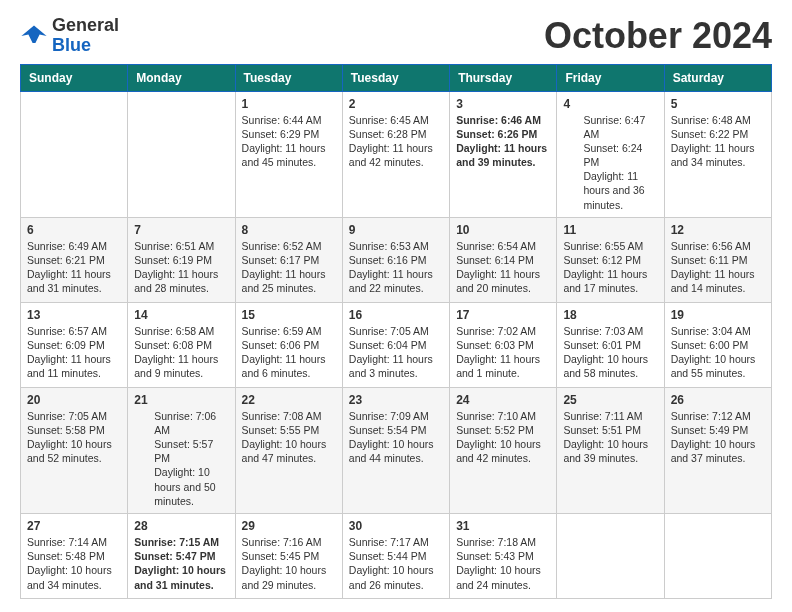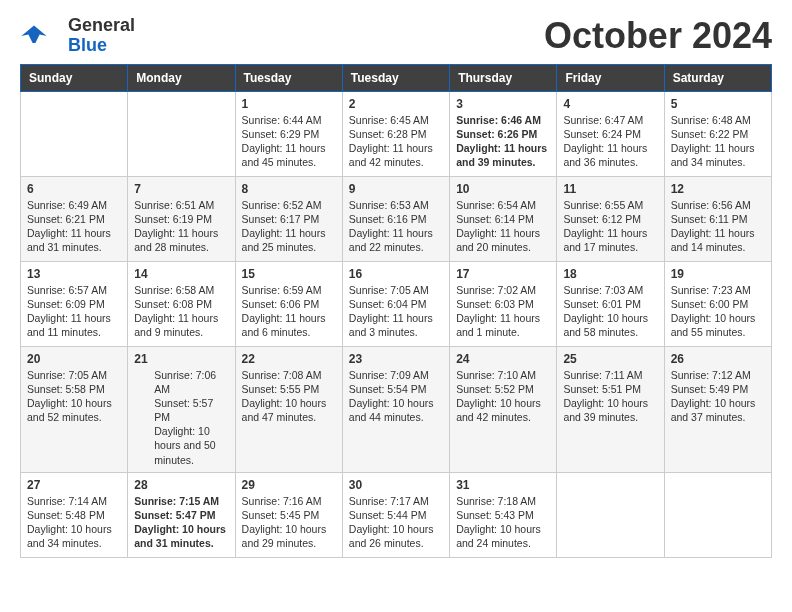--- a/index.html
+++ b/index.html
@@ -12,21 +12,21 @@
     }
     .header {
       display: flex;
       justify-content: space-between;
       align-items: flex-start;
       margin-bottom: 8px;
     }
     .logo {
       display: flex;
       align-items: center;
-      gap: 20px;
+      gap: 4px;
     }
     .logo-text {
       font-size: 18px;
       font-weight: bold;
       color: #333;
       line-height: 1.1;
     }
     .logo-text span {
       display: block;
     }
@@ -49,21 +49,21 @@
       font-size: 14px;
       color: #555;
       margin-top: 2px;
     }
     .calendar {
       width: 100%;
       border-collapse: collapse;
       font-size: 11px;
     }
     .calendar th {
-      background: #404040;
+      background: #0f766e;
       color: #fff;
       text-align: left;
       padding: 6px 8px;
       font-size: 12px;
       font-weight: bold;
       border: 1px solid #1565c0;
     }
     .calendar td {
       border: 1px solid #ccc;
       vertical-align: top;
@@ -141,21 +141,21 @@
 Daylight: 11 hours and 42 minutes.</div>
         </td>
         <td>
           <span class="day-num">3</span>
           <div class="day-detail" style="white-space: pre-line; font-weight: bold;">Sunrise: 6:46 AM
 Sunset: 6:26 PM
 Daylight: 11 hours and 39 minutes.</div>
         </td>
         <td>
           <span class="day-num">4</span>
-          <div class="day-detail" style="white-space: pre-line;">Sunrise: 6:47 AM
+          <div class="day-detail" style="white-space: pre-line; margin-left: 20px;">Sunrise: 6:47 AM
 Sunset: 6:24 PM
 Daylight: 11 hours and 36 minutes.</div>
         </td>
         <td>
           <span class="day-num">5</span>
           <div class="day-detail" style="white-space: pre-line;">Sunrise: 6:48 AM
 Sunset: 6:22 PM
 Daylight: 11 hours and 34 minutes.</div>
         </td>
       </tr>
@@ -235,21 +235,21 @@
 Daylight: 11 hours and 1 minute.</div>
         </td>
         <td>
           <span class="day-num">18</span>
           <div class="day-detail" style="white-space: pre-line;">Sunrise: 7:03 AM
 Sunset: 6:01 PM
 Daylight: 10 hours and 58 minutes.</div>
         </td>
         <td>
           <span class="day-num">19</span>
-          <div class="day-detail" style="white-space: pre-line;">Sunrise: 7:23 AM
+          <div class="day-detail" style="white-space: pre-line;">Sunrise: 3:04 AM
 Sunset: 6:00 PM
 Daylight: 10 hours and 55 minutes.</div>
         </td>
       </tr>
       <tr>
         <td>
           <span class="day-num">20</span>
           <div class="day-detail" style="white-space: pre-line;">Sunrise: 7:05 AM
 Sunset: 5:58 PM
 Daylight: 10 hours and 52 minutes.</div>

